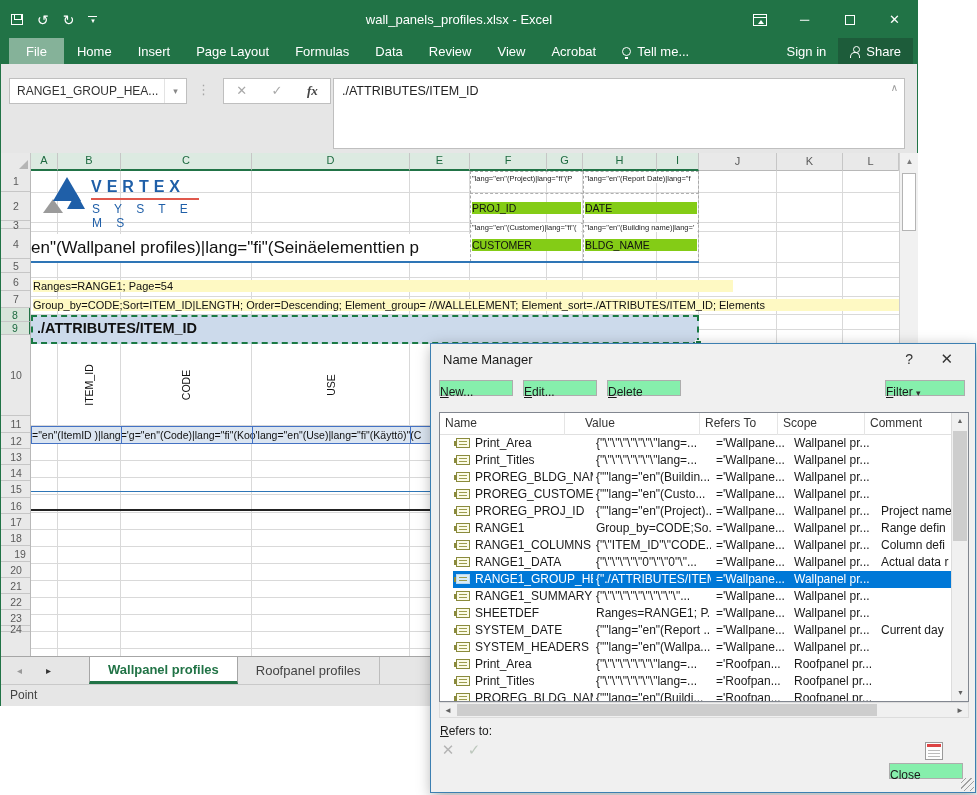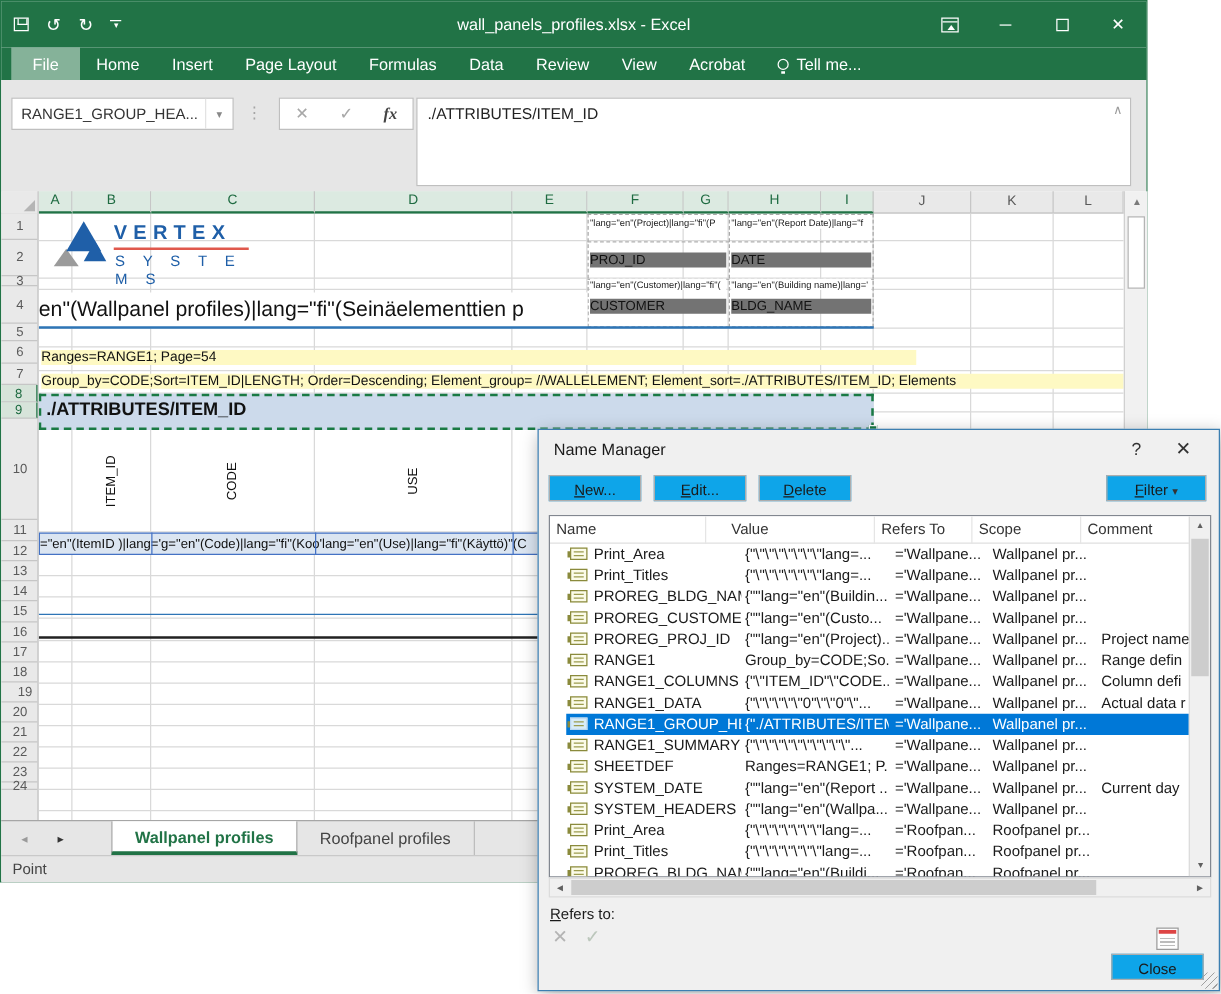--- a/index.html
+++ b/index.html
@@ -63,21 +63,21 @@
   .ch.sel { background:#dcEAe1; background:#dceae1; color:#1e6b41; border-bottom:2px solid #217346; line-height:15px; }
   .rowheads { position:absolute; left:0; top:170px; width:30px; height:485px; background:#e9e9e9; border-right:1px solid #b8b8b8; overflow:hidden; }
   .rh { width:30px; text-align:center; font-size:10.5px; color:#5a5a5a; border-bottom:1px solid #c6c6c6; display:flex; align-items:center; justify-content:center; }
   .rh.sel { background:#d7e4da; color:#1e6b41; border-right:2px solid #217346; }
 
   
   .sheet { position:absolute; left:30px; top:170px; width:868px; height:485px; background:#fff; overflow:hidden; }
   .gl-v { position:absolute; top:0; width:1px; height:485px; background:#d9d9d9; }
   .gl-h { position:absolute; left:0; width:868px; height:1px; background:#d9d9d9; }
   .cellsmall { position:absolute; font-size:7.5px; color:#222; white-space:nowrap; overflow:hidden; background:#fff; }
-  .cellmed   { position:absolute; font-size:10.5px; color:#111; white-space:nowrap; overflow:hidden; background:#737373; }
+  .cellmed   { position:absolute; font-size:10.5px; color:#111; white-space:nowrap; overflow:hidden; background:#84cc16; }
   .celltext  { position:absolute; font-size:11px; color:#111; white-space:nowrap; overflow:hidden; background:#fef9c3; }
   .bigtitle  { position:absolute; left:0; top:63px; width:439px; height:28px; font-size:17px; color:#111; white-space:nowrap; overflow:hidden; background:#fff; line-height:28px; }
   .printbox  { position:absolute; border:1px dashed #a9a9a9; }
   .blueline  { position:absolute; height:2px; background:#2e75b6; }
   .blackline { position:absolute; height:2px; background:#222; }
   .selrange  { position:absolute; left:0; top:144px; width:668px; height:29px; background:#ccdaeb; border:2px dashed #1a7a44; }
   .selrange .stxt { position:absolute; left:4px; top:3px; font-weight:bold; font-size:14.5px; color:#111; }
   .fillhandle { position:absolute; left:664px; top:169px; width:7px; height:7px; background:#1a7a44; border:1px solid #fff; }
   .vlabel { position:absolute; top:173px; height:82px; width:18px; display:flex; align-items:center; justify-content:center; }
   .vlabel span { transform:rotate(-90deg); font-size:10.5px; color:#111; white-space:nowrap; }
@@ -109,21 +109,21 @@
   .stab.active { background:#fff; color:#217346; font-weight:bold; border-bottom:3px solid #217346; border-right:1px solid #a6a6a6; border-left:1px solid #a6a6a6; }
 
   
   .statusbar { position:absolute; left:0; top:683px; width:917px; height:22px; background:#e6e6e6; border-top:1px solid #c9c9c9; font-size:12px; color:#444; line-height:21px; padding-left:9px; }
 
   
   .dialog { position:absolute; left:430px; top:343px; width:546px; height:450px; background:#f0f0f0; border:1px solid #3c7fb1; box-shadow:2px 4px 14px rgba(0,0,0,0.35); }
   .dlg-title { position:absolute; left:12px; top:8px; font-size:13px; color:#1a1a1a; }
   .dlg-help { position:absolute; right:62px; top:7px; font-size:14px; color:#333; }
   .dlg-close-x { position:absolute; right:22px; top:6px; font-size:15px; color:#333; }
-  .btn { position:absolute; height:21px; background:#0ea5e9; border:1px solid #adadad; font-size:12px; color:#1a1a1a; text-align:center; line-height:23px; }
+  .btn { position:absolute; height:16px; background:#86efac; border:1px solid #adadad; font-size:12px; color:#1a1a1a; line-height:23px; }
   .btn-new { left:8px; top:36px; width:74px; }
   .btn-edit { left:92px; top:36px; width:74px; }
   .btn-del { left:176px; top:36px; width:74px; }
   .btn-filter { right:10px; top:36px; width:80px; }
   .btn-filter .car { font-size:9px; color:#333; }
   .btn-close { right:12px; top:419px; width:74px; }
 
   .nm-list { position:absolute; left:8px; top:68px; width:530px; height:290px; background:#fff; border:1px solid #828790; overflow:hidden; }
   .nm-head { position:absolute; left:0; top:0; width:513px; height:22px; background:#fff; border-bottom:1px solid #e0e0e0; }
   .nm-head span { position:absolute; top:0; font-size:12px; color:#333; line-height:21px; border-right:1px solid #e5e5e5; padding-left:5px; height:22px; }
@@ -197,20 +197,27 @@
         <span class="rtab">Insert</span>
         <span class="rtab">Page Layout</span>
         <span class="rtab">Formulas</span>
         <span class="rtab">Data</span>
         <span class="rtab">Review</span>
         <span class="rtab">View</span>
         <span class="rtab">Acrobat</span>
         <div class="tellme">
         <span class="bulb-ic"></span>
         <span>Tell me...</span>
+      </div>
+      <div class="ribbon-right">
+        <span class="signin">Sign in</span>
+        <span class="share-btn">
+          <span class="person-ic"></span>
+          <span>Share</span>
+        </span>
       </div>
     </div>
 
     <div class="fxzone">
       <div class="namebox">
         <span class="txt">RANGE1_GROUP_HEA...</span>
         <span class="dd">▾</span>
       </div>
       <span class="fx-dots">⋮</span>
       <div class="fxbtns">

